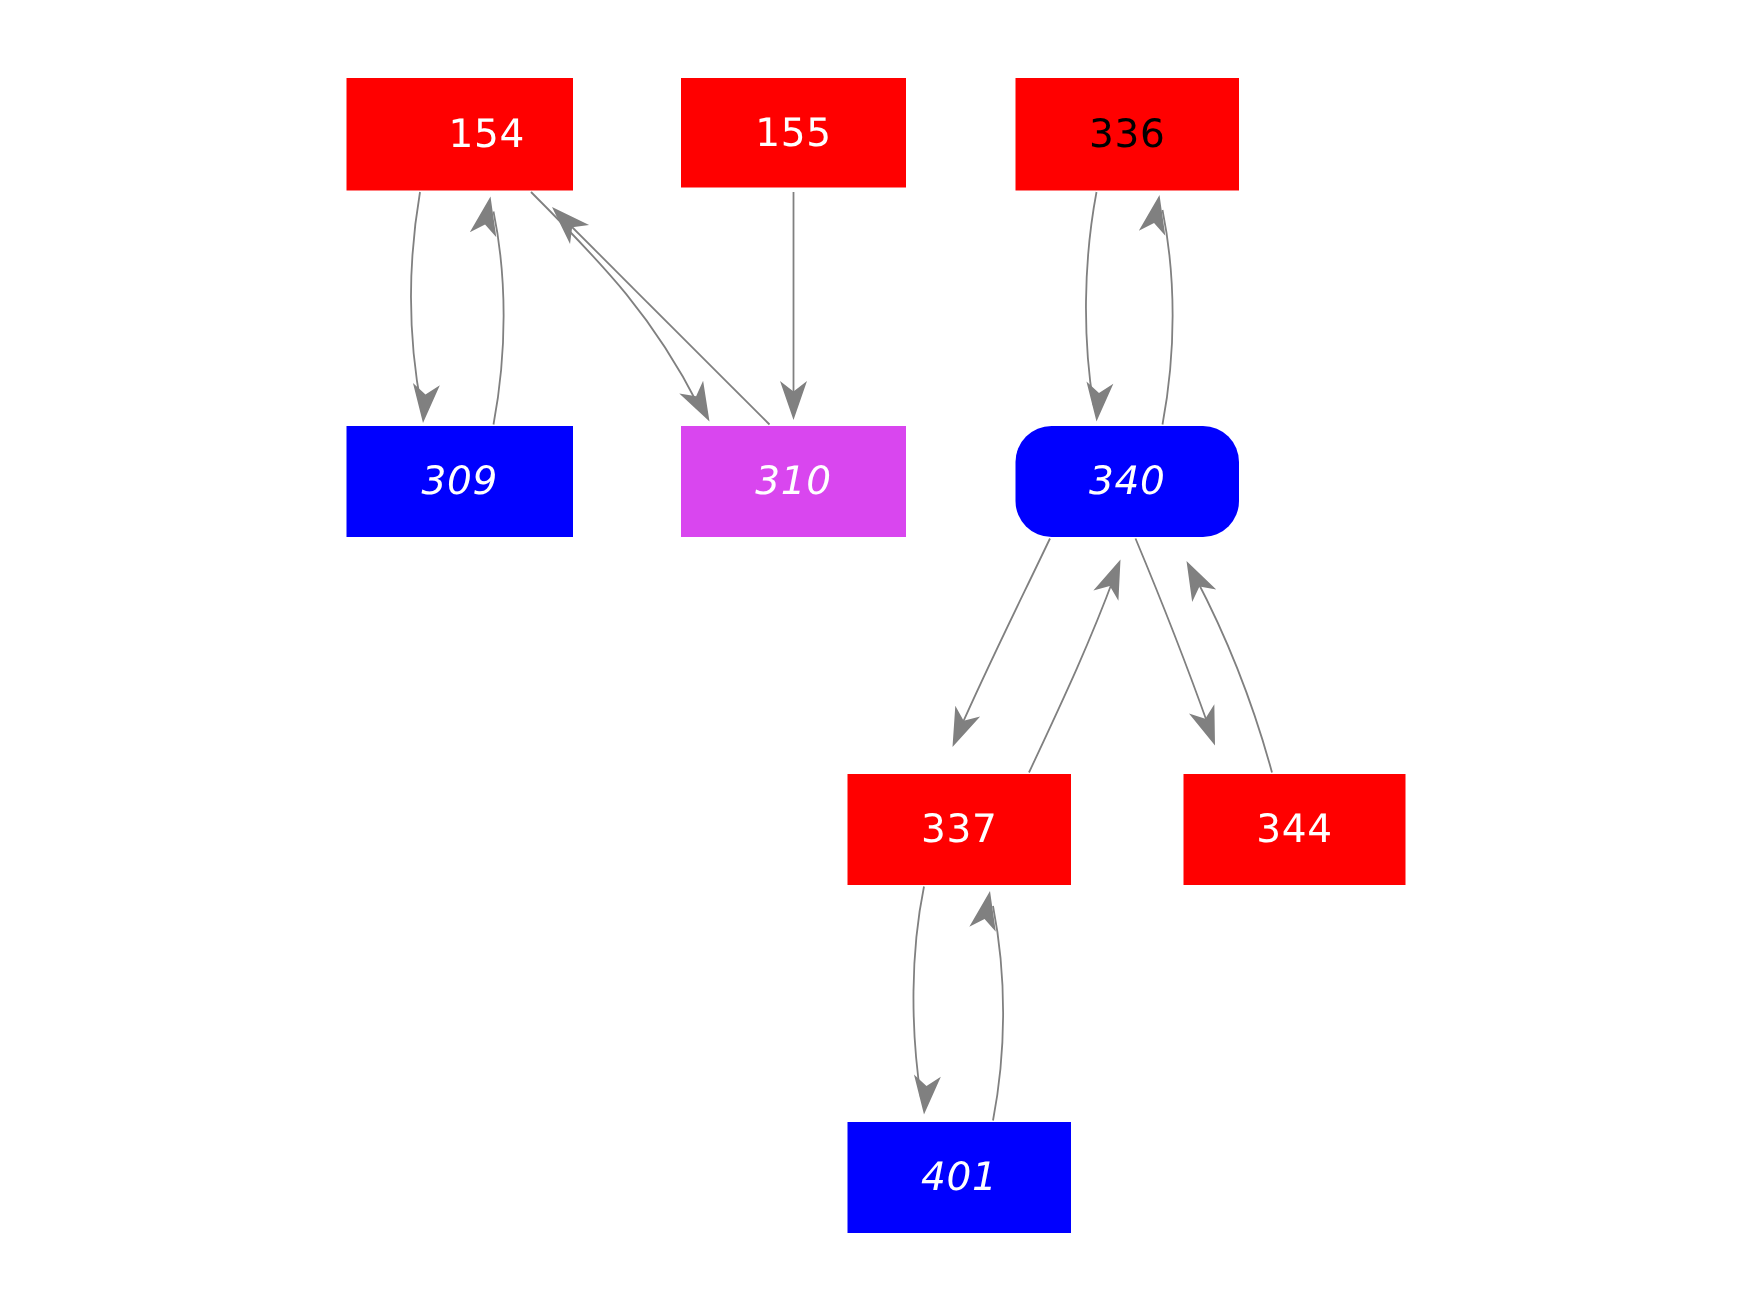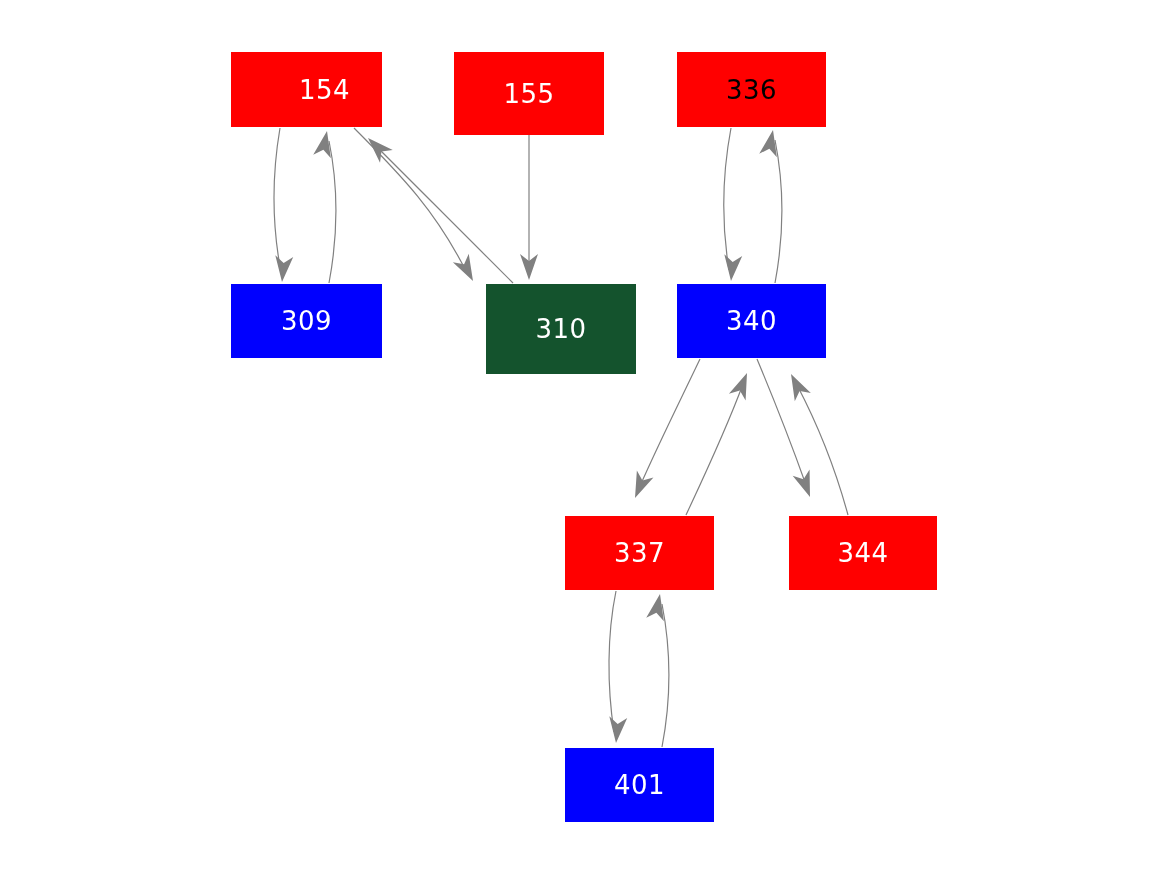--- a/index.html
+++ b/index.html
@@ -29,21 +29,21 @@
     align-items: center;
     justify-content: center;
     color: #ffffff;
     font-size: 26px;
     font-family: "DejaVu Sans", sans-serif;
     letter-spacing: 0.5px;
     line-height: 1;
     user-select: none;
   }
   .graph-node.node-red  { background: #ff0000; }
-  .graph-node.node-blue { background: #0000ff; }
+  .graph-node.node-blue { background: #0000ff; font-style: italic; }
   .node-label { pointer-events: none; }
 </style>
 </head>
 <body>
 
 <div id="graph-canvas" style="width: 1167px; height: 875px; background: rgb(255, 255, 255);">
 
   <svg id="edge-layer" viewBox="0 0 1167 875" xmlns="http://www.w3.org/2000/svg" style="width: 1167px; height: 875px;">
       <g>
         <path d="M 280,128 C 272,175 272,225 281,272" fill="none" stroke="#808080" stroke-width="1.2"></path>
@@ -96,33 +96,33 @@
       <g>
         <path d="M 662,747 C 671,700 671,650 662,604" fill="none" stroke="#808080" stroke-width="1.2"></path>
         <polygon points="0,0 -26,9 -19,0 -26,-9" fill="#808080" transform="translate(660,594) rotate(281)"></polygon>
       </g>
     </svg>
 
   <div id="node-layer">
       <div class="graph-node node-red" style="left: 231px; top: 52px; width: 151px; height: 75px; background: rgb(255, 0, 0); color: rgb(255, 255, 255); padding-left: 36px;">
         <span class="node-label">154</span>
       </div>
-      <div class="graph-node node-red" style="left: 454px; top: 52px; width: 150px; height: 83px; background: rgb(255, 0, 0); color: rgb(255, 255, 255);">
+      <div class="graph-node node-red" style="left: 454px; top: 52px; width: 150px; height: 73px; background: rgb(255, 0, 0); color: rgb(255, 255, 255);">
         <span class="node-label">155</span>
       </div>
       <div class="graph-node node-red" style="left: 677px; top: 52px; width: 149px; height: 75px; background: rgb(255, 0, 0); color: #000000;">
         <span class="node-label">336</span>
       </div>
       <div class="graph-node node-blue" style="left: 231px; top: 284px; width: 151px; height: 74px; background: rgb(0, 0, 255); color: rgb(255, 255, 255);">
         <span class="node-label">309</span>
       </div>
-      <div class="graph-node node-blue" style="left: 454px; top: 284px; width: 150px; height: 90px; background: #14532d; color: rgb(255, 255, 255); margin-left: 32px;">
+      <div class="graph-node node-blue" style="left: 454px; top: 284px; width: 150px; height: 74px; background: #d946ef; color: rgb(255, 255, 255);">
         <span class="node-label">310</span>
       </div>
-      <div class="graph-node node-blue" style="left: 677px; top: 284px; width: 149px; height: 74px; background: rgb(0, 0, 255); color: rgb(255, 255, 255);">
+      <div class="graph-node node-blue" style="left: 677px; top: 284px; width: 149px; height: 74px; background: rgb(0, 0, 255); color: rgb(255, 255, 255); border-radius: 24px;">
         <span class="node-label">340</span>
       </div>
       <div class="graph-node node-red" style="left: 565px; top: 516px; width: 149px; height: 74px; background: rgb(255, 0, 0); color: rgb(255, 255, 255);">
         <span class="node-label">337</span>
       </div>
       <div class="graph-node node-red" style="left: 789px; top: 516px; width: 148px; height: 74px; background: rgb(255, 0, 0); color: rgb(255, 255, 255); align-items: center;">
         <span class="node-label">344</span>
       </div>
       <div class="graph-node node-blue" style="left: 565px; top: 748px; width: 149px; height: 74px; background: rgb(0, 0, 255); color: rgb(255, 255, 255);">
         <span class="node-label">401</span>

